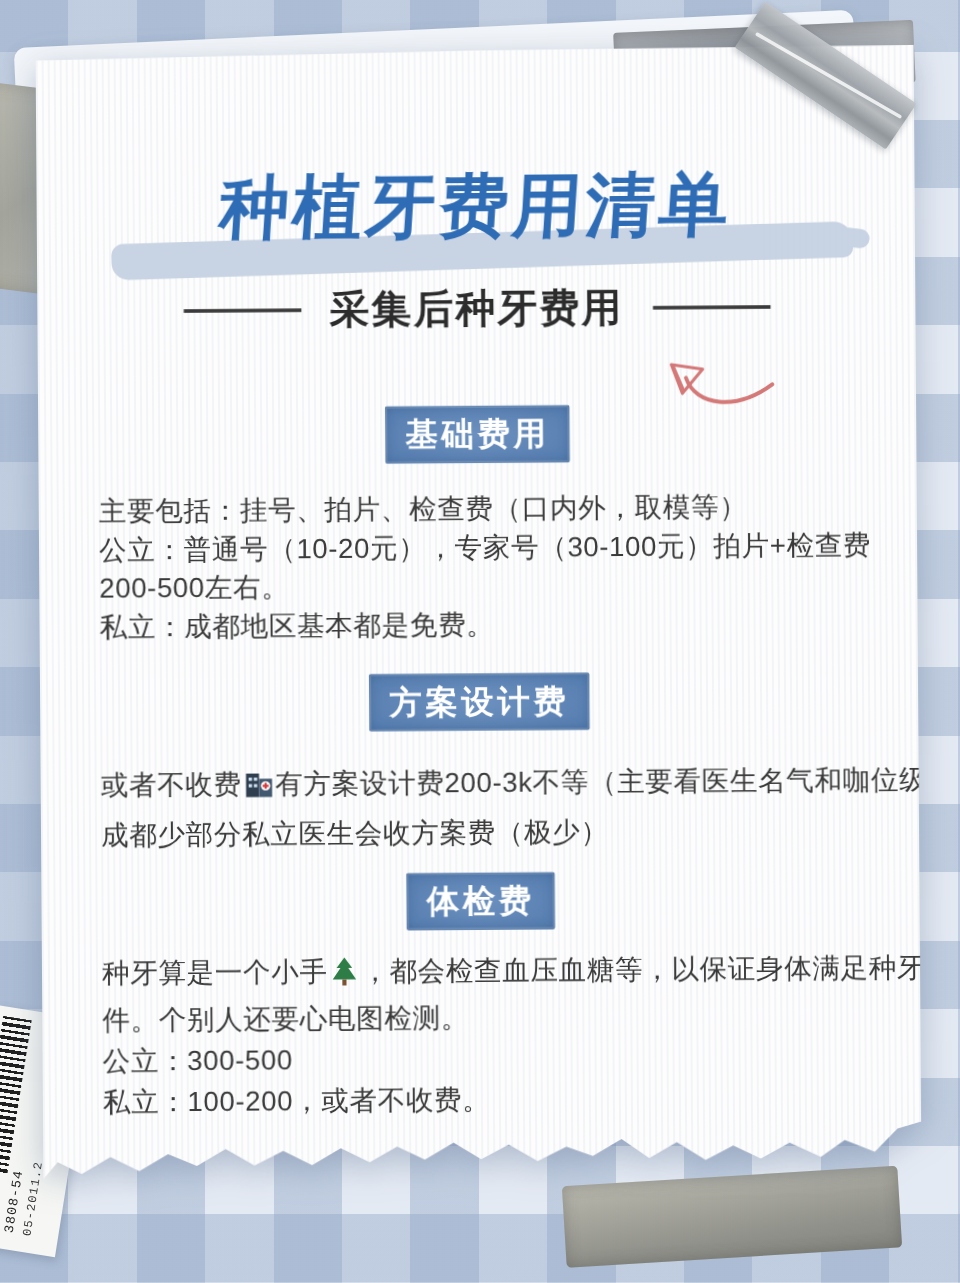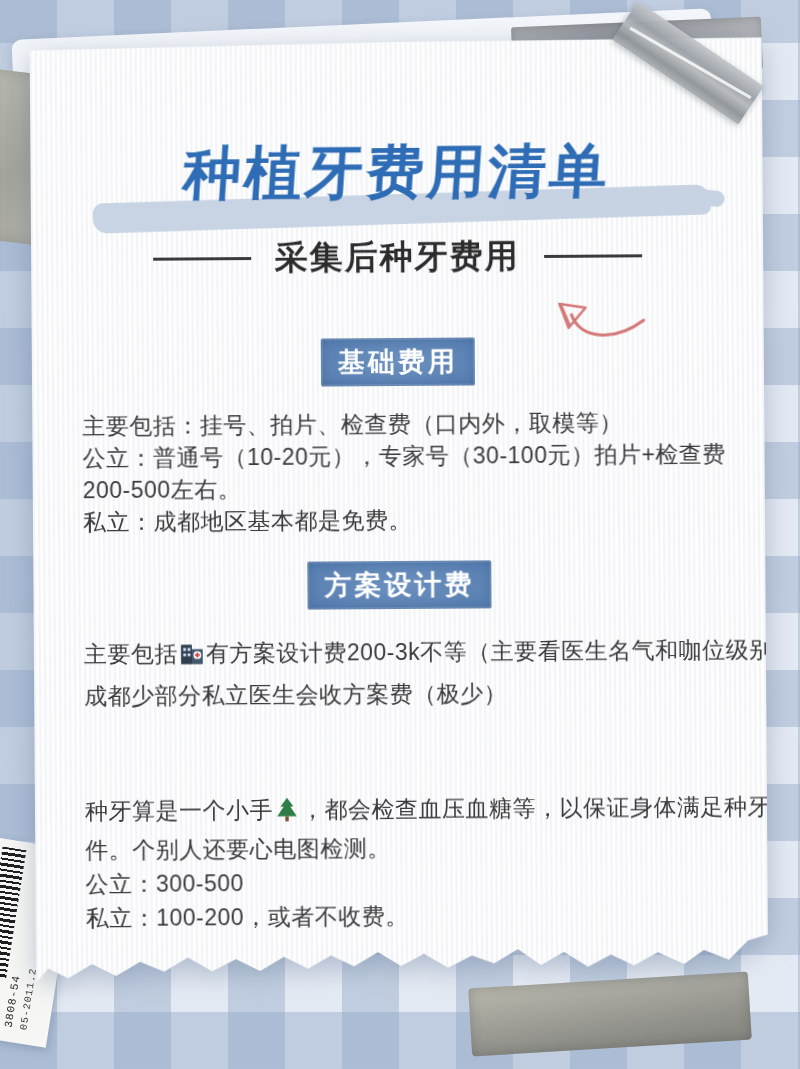--- a/index.html
+++ b/index.html
@@ -203,34 +203,35 @@
       <div class="para p1">
         <div class="pline">主要包括：挂号、拍片、检查费（口内外，取模等）</div>
         <div class="pline">公立：普通号（10-20元），专家号（30-100元）拍片+检查费</div>
         <div class="pline">200-500左右。</div>
         <div class="pline">私立：成都地区基本都是免费。</div>
       </div>
 
       <div class="badge b2">方案设计费</div>
       <div class="para p2">
         <div class="pline">
-          <span>主要包括</span><span class="emoji"><svg width="26" height="26" viewBox="0 0 24 24">
+          <span>或者不收费</span><span class="emoji"><svg width="26" height="26" viewBox="0 0 24 24">
                 <rect x="2" y="4" width="10" height="18" fill="#2f3f50"></rect>
                 <rect x="4" y="7" width="2.6" height="2.6" fill="#cfe2f3"></rect>
                 <rect x="8" y="7" width="2.6" height="2.6" fill="#cfe2f3"></rect>
                 <rect x="4" y="12" width="2.6" height="2.6" fill="#cfe2f3"></rect>
                 <rect x="8" y="12" width="2.6" height="2.6" fill="#cfe2f3"></rect>
                 <rect x="12" y="8" width="10" height="14" fill="#42586e"></rect>
                 <circle cx="17" cy="13.5" r="3.6" fill="#ffffff"></circle>
                 <path d="M17 11.2 v4.6 M14.7 13.5 h4.6" stroke="#d23b3b" stroke-width="1.6"></path>
               </svg></span><span>有方案设计费200-3k不等（主要看医生名气和咖位级别）</span>
         </div>
         <div class="pline">成都少部分私立医生会收方案费（极少）</div>
       </div>
 
+      <div class="badge b3">体检费</div>
       <div class="para p3">
         <div class="pline">
           <span>种牙算是一个小手</span><span class="emoji"><svg width="26" height="26" viewBox="0 0 24 24">
                 <polygon points="12,1 18,9 15,9 21,18 3,18 9,9 6,9" fill="#2e7d46"></polygon>
                 <rect x="10.4" y="18" width="3.2" height="4.5" fill="#7a5230"></rect>
               </svg></span><span>，都会检查血压血糖等，以保证身体满足种牙条</span>
         </div>
         <div class="pline">件。个别人还要心电图检测。</div>
         <div class="pline">公立：300-500</div>
         <div class="pline">私立：100-200，或者不收费。</div>

